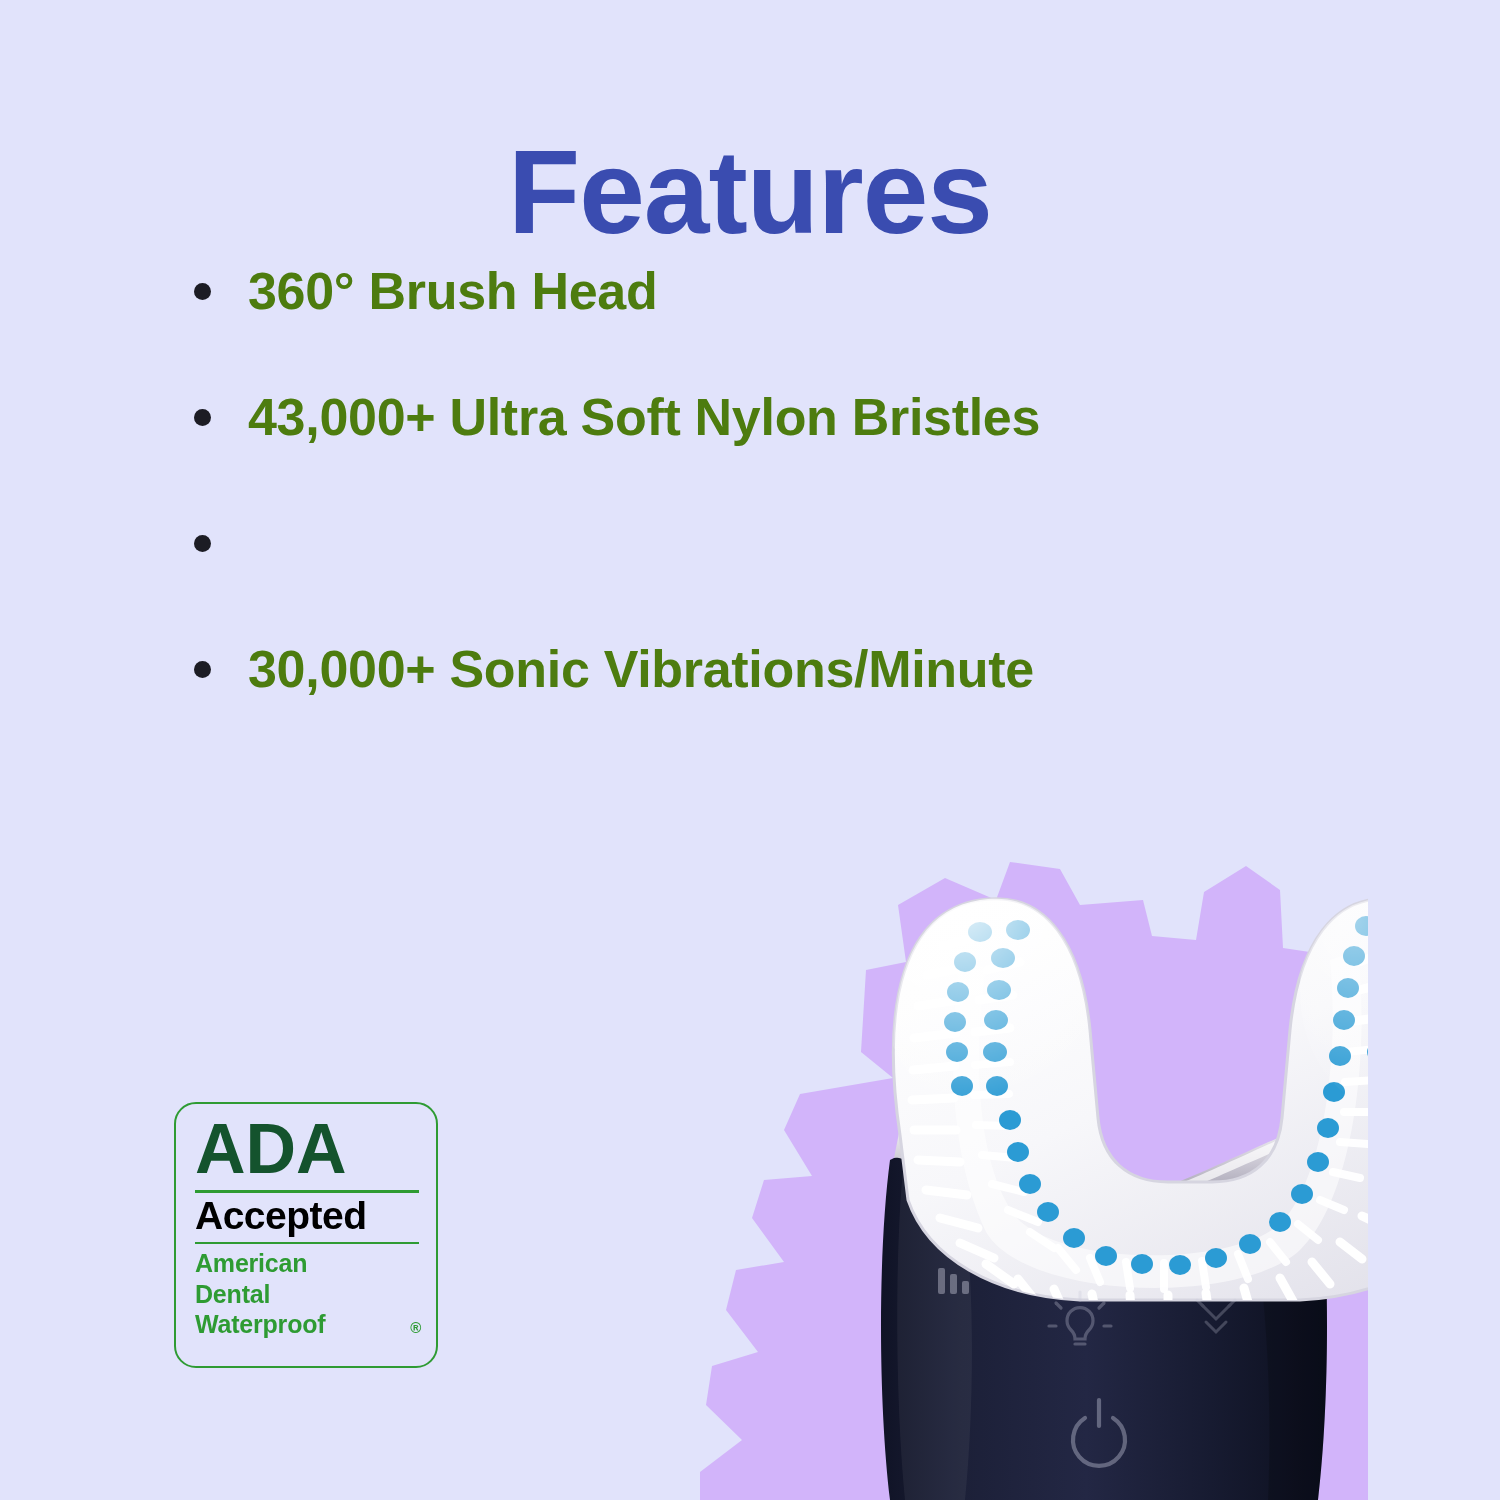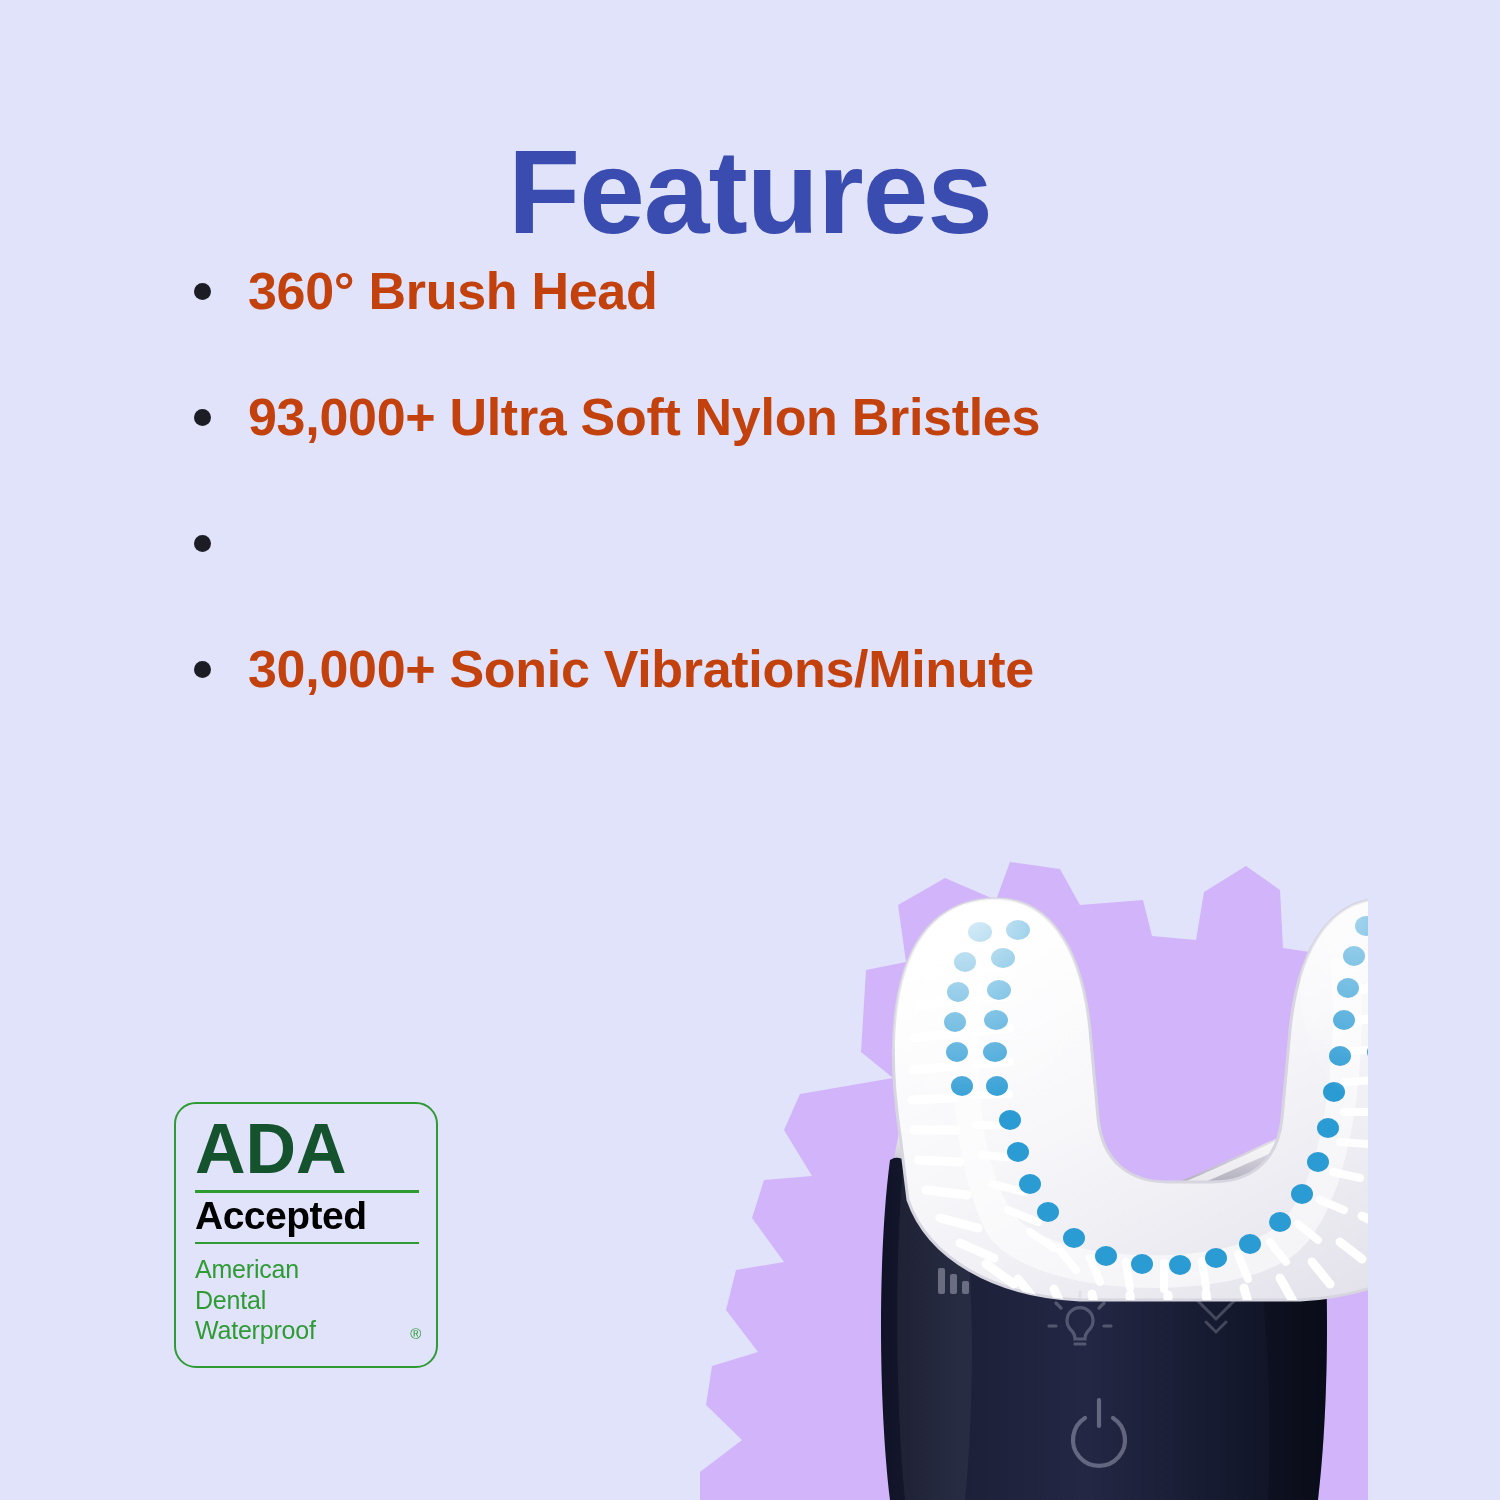--- a/index.html
+++ b/index.html
@@ -72,21 +72,21 @@
     top: 50%;
     width: 17px;
     height: 17px;
     margin-top: -8px;
     border-radius: 50%;
     background: #1c1c24;
   }
   .feature-label {
     font-size: 52px;
     font-weight: bold;
-    color: #c2410c;
+    color: #4d7c0f;
     white-space: nowrap;
     letter-spacing: -0.3px;
   }
 
   
   #ada-badge {
     position: absolute;
     left: 174px;
     top: 1102px;
     width: 264px;
@@ -119,26 +119,27 @@
   }
   #ada-accepted {
     font-size: 39px;
     font-weight: bold;
     color: #000000;
     line-height: 1.05;
     letter-spacing: -0.5px;
     height: 42px;
   }
   #ada-org {
-    margin-top: 10px;
+    margin-top: 4px;
     font-size: 25px;
     color: #2e9b33;
     line-height: 1.22;
     letter-spacing: -0.2px;
     position: relative;
+    font-weight: bold;
   }
   #ada-org div { white-space: nowrap; }
   #ada-reg {
     position: absolute;
     right: -2px;
     bottom: 2px;
     font-size: 15px;
     color: #2e9b33;
   }
 </style>
@@ -417,21 +418,21 @@
 
   <h1 id="page-title">Features</h1>
 
   <ul id="feature-list">
     <li class="feature-item">
       <span class="feature-bullet"></span>
       <span class="feature-label">360° Brush Head</span>
     </li>
     <li class="feature-item">
       <span class="feature-bullet"></span>
-      <span class="feature-label">93,000+ Ultra Soft Nylon Bristles</span>
+      <span class="feature-label">43,000+ Ultra Soft Nylon Bristles</span>
     </li>
     <li class="feature-item">
       <span class="feature-bullet"></span>
     </li>
     <li class="feature-item">
       <span class="feature-bullet"></span>
       <span class="feature-label">30,000+ Sonic Vibrations/Minute</span>
     </li>
   </ul>
 

